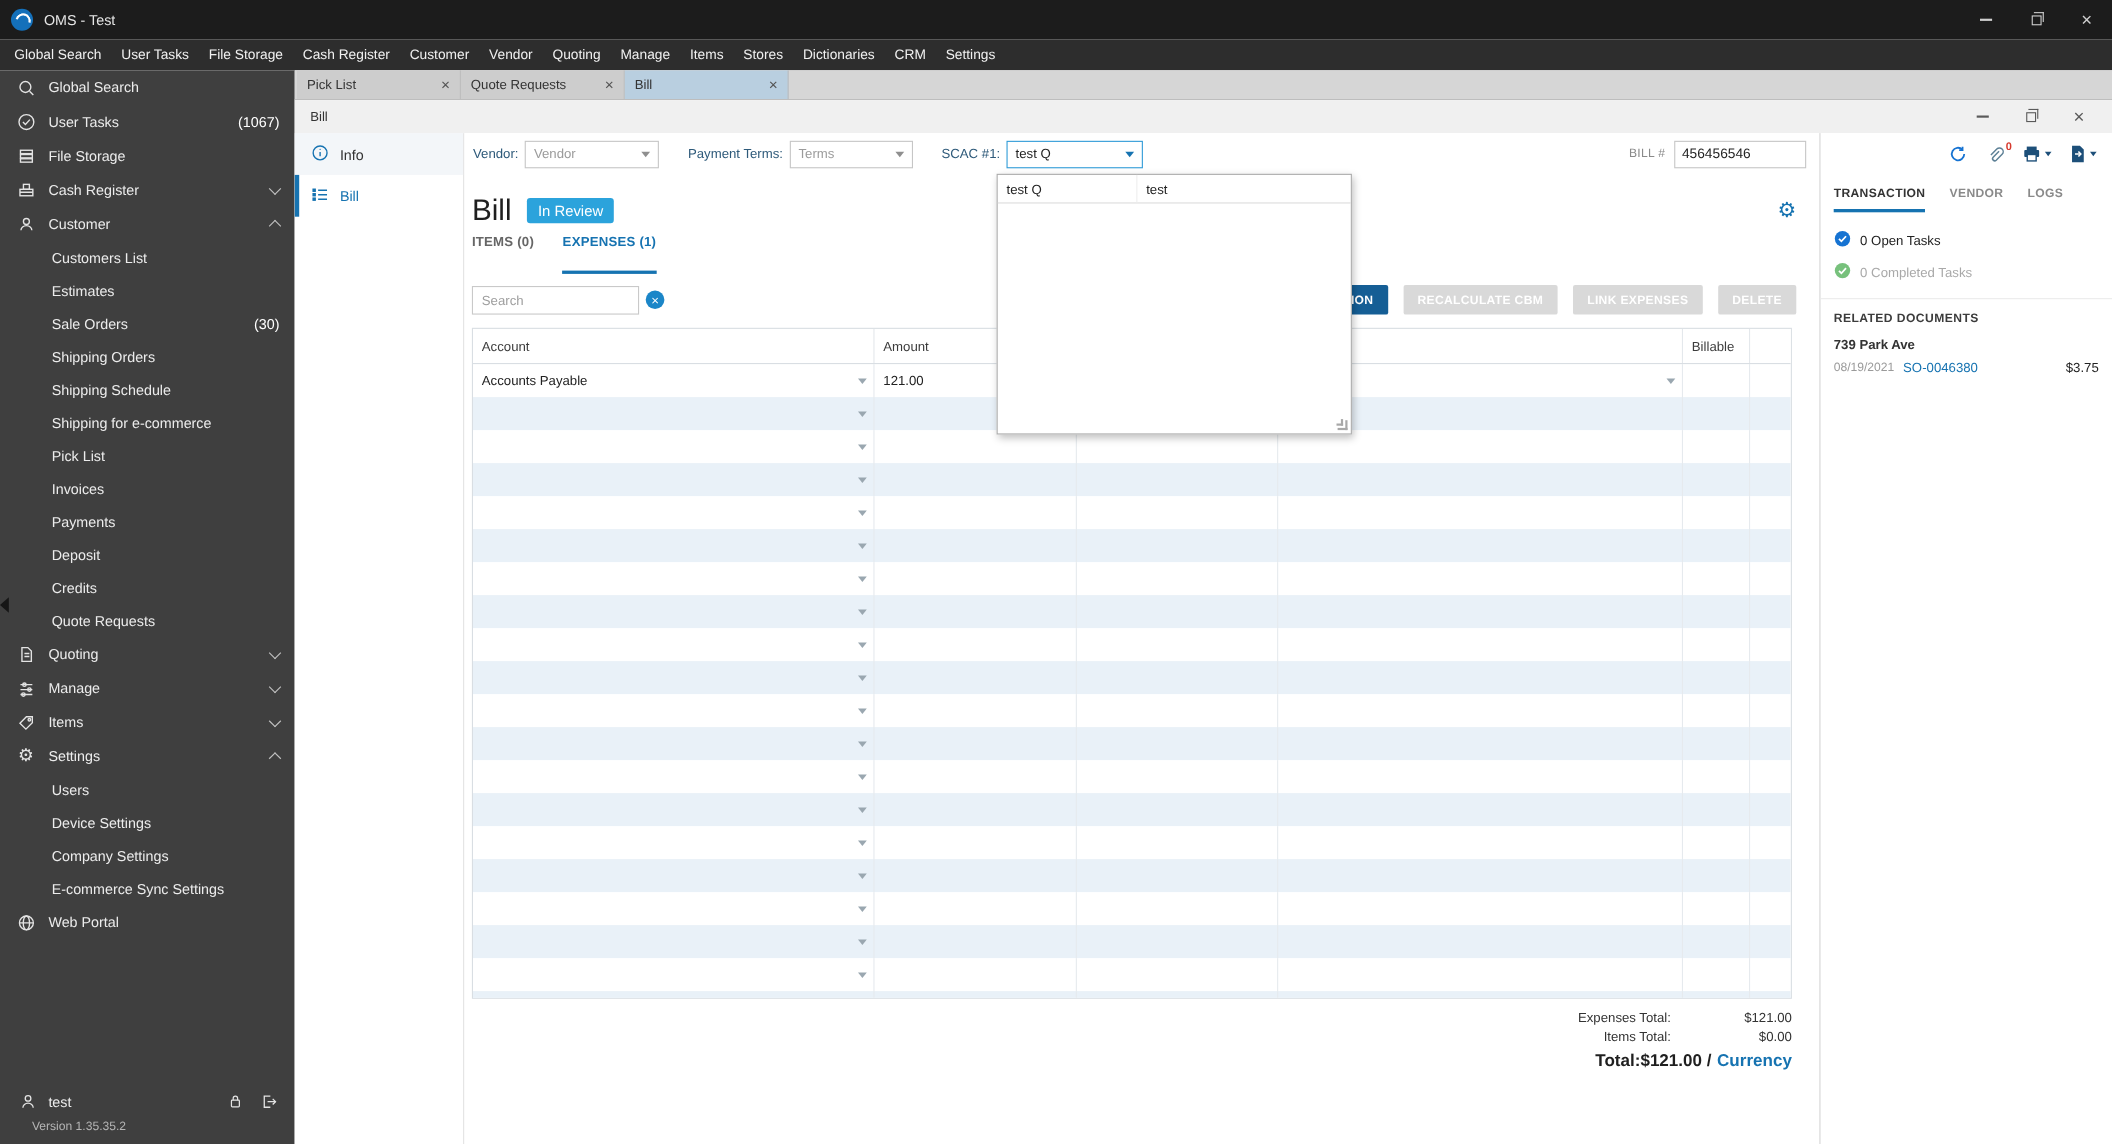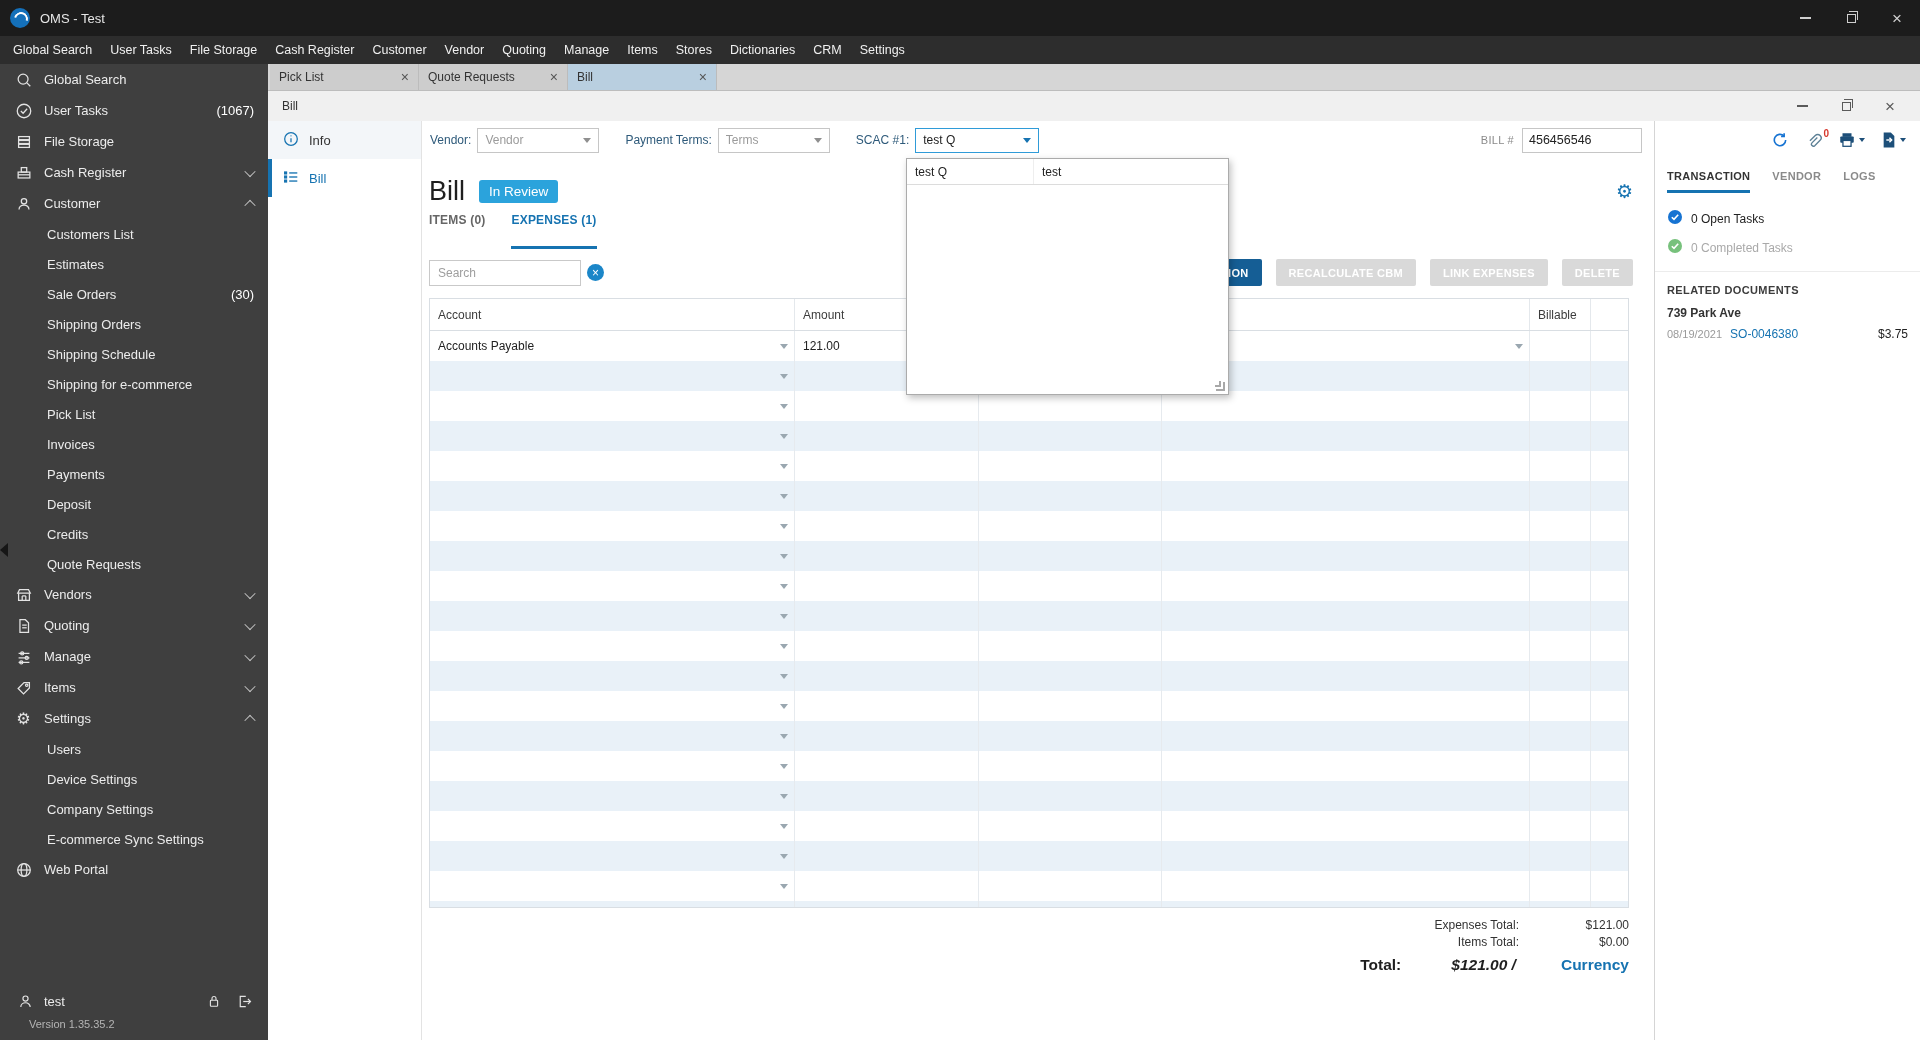--- a/index.html
+++ b/index.html
@@ -113,22 +113,22 @@
   .t-body .t-row:nth-child(even){background:#e9f1f8;}
   .td{display:flex;align-items:center;padding:0 8px;font-size:12px;color:#222;border-right:1px solid #e6eaee;position:relative;}
   .td:last-child{border-right:none;}
   .cellarr{position:absolute;right:6px;top:50%;margin-top:-2px;width:0;height:0;
     border-left:4px solid transparent;border-right:4px solid transparent;border-top:5px solid #9aa7b0;}
 
   
   .totals{width:1200px;margin-top:10px;display:flex;flex-direction:column;align-items:flex-end;gap:3px;flex:0 0 auto;}
   .trow{display:flex;align-items:baseline;font-size:12px;color:#333;}
   .tval{width:110px;text-align:right;}
-  .trow.grand{font-size:15.5px;font-weight:bold;color:#1f1f1f;margin-top:4px;gap:40px;}
-  .trow.grand .gv{margin-left:10px;font-style:italic;}
+  .trow.grand{font-size:15.5px;font-weight:bold;color:#1f1f1f;margin-top:4px;}
+  .trow.grand .gv{margin-left:0;}
   .currency-link{color:#1673b1;margin-left:5px;}
 
   
   .bottom-bar{height:48px;display:flex;align-items:center;padding:0 21px 0 7px;gap:16px;flex:0 0 auto;background:#fff;}
   .bb-spacer{flex:1;}
   .bbtn{height:27px;padding:0 14px;font-size:11px;font-weight:bold;color:#fff;border-radius:2px;display:flex;align-items:center;letter-spacing:.3px;white-space:nowrap;}
   .bbtn.primary{background:#155e95;}
   .bbtn.cancel{background:#7fa5c4;}
 
   
@@ -280,33 +280,20 @@
         </div>
       <div class="sb-item sub">
           <span>Deposit</span>
         </div>
       <div class="sb-item sub">
           <span>Credits</span>
         </div>
       <div class="sb-item sub">
           <span>Quote Requests</span>
         </div>
-      <div class="sb-item">
-        <span class="sb-ico">
-          <svg width="18" height="18" viewBox="0 0 20 20">
-              <path d="M4 8 v8 h12 v-8"></path>
-              <path d="M3 8 l2-4 h10 l2 4 z"></path>
-              <line x1="8" y1="16" x2="8" y2="11"></line>
-              <line x1="8" y1="11" x2="12" y2="11"></line>
-              <line x1="12" y1="11" x2="12" y2="16"></line>
-            </svg>
-        </span>
-        <span>Vendors</span>
-        <span class="chev down"></span>
-      </div>
       <div class="sb-item">
         <span class="sb-ico">
           <svg width="18" height="18" viewBox="0 0 20 20">
               <path d="M5.5 3 h6 l3.5 3.5 V17 h-9.5 z"></path>
               <line x1="8" y1="9" x2="13" y2="9"></line>
               <line x1="8" y1="12" x2="13" y2="12"></line>
             </svg>
         </span>
         <span>Quoting</span>
         <span class="chev down"></span>

